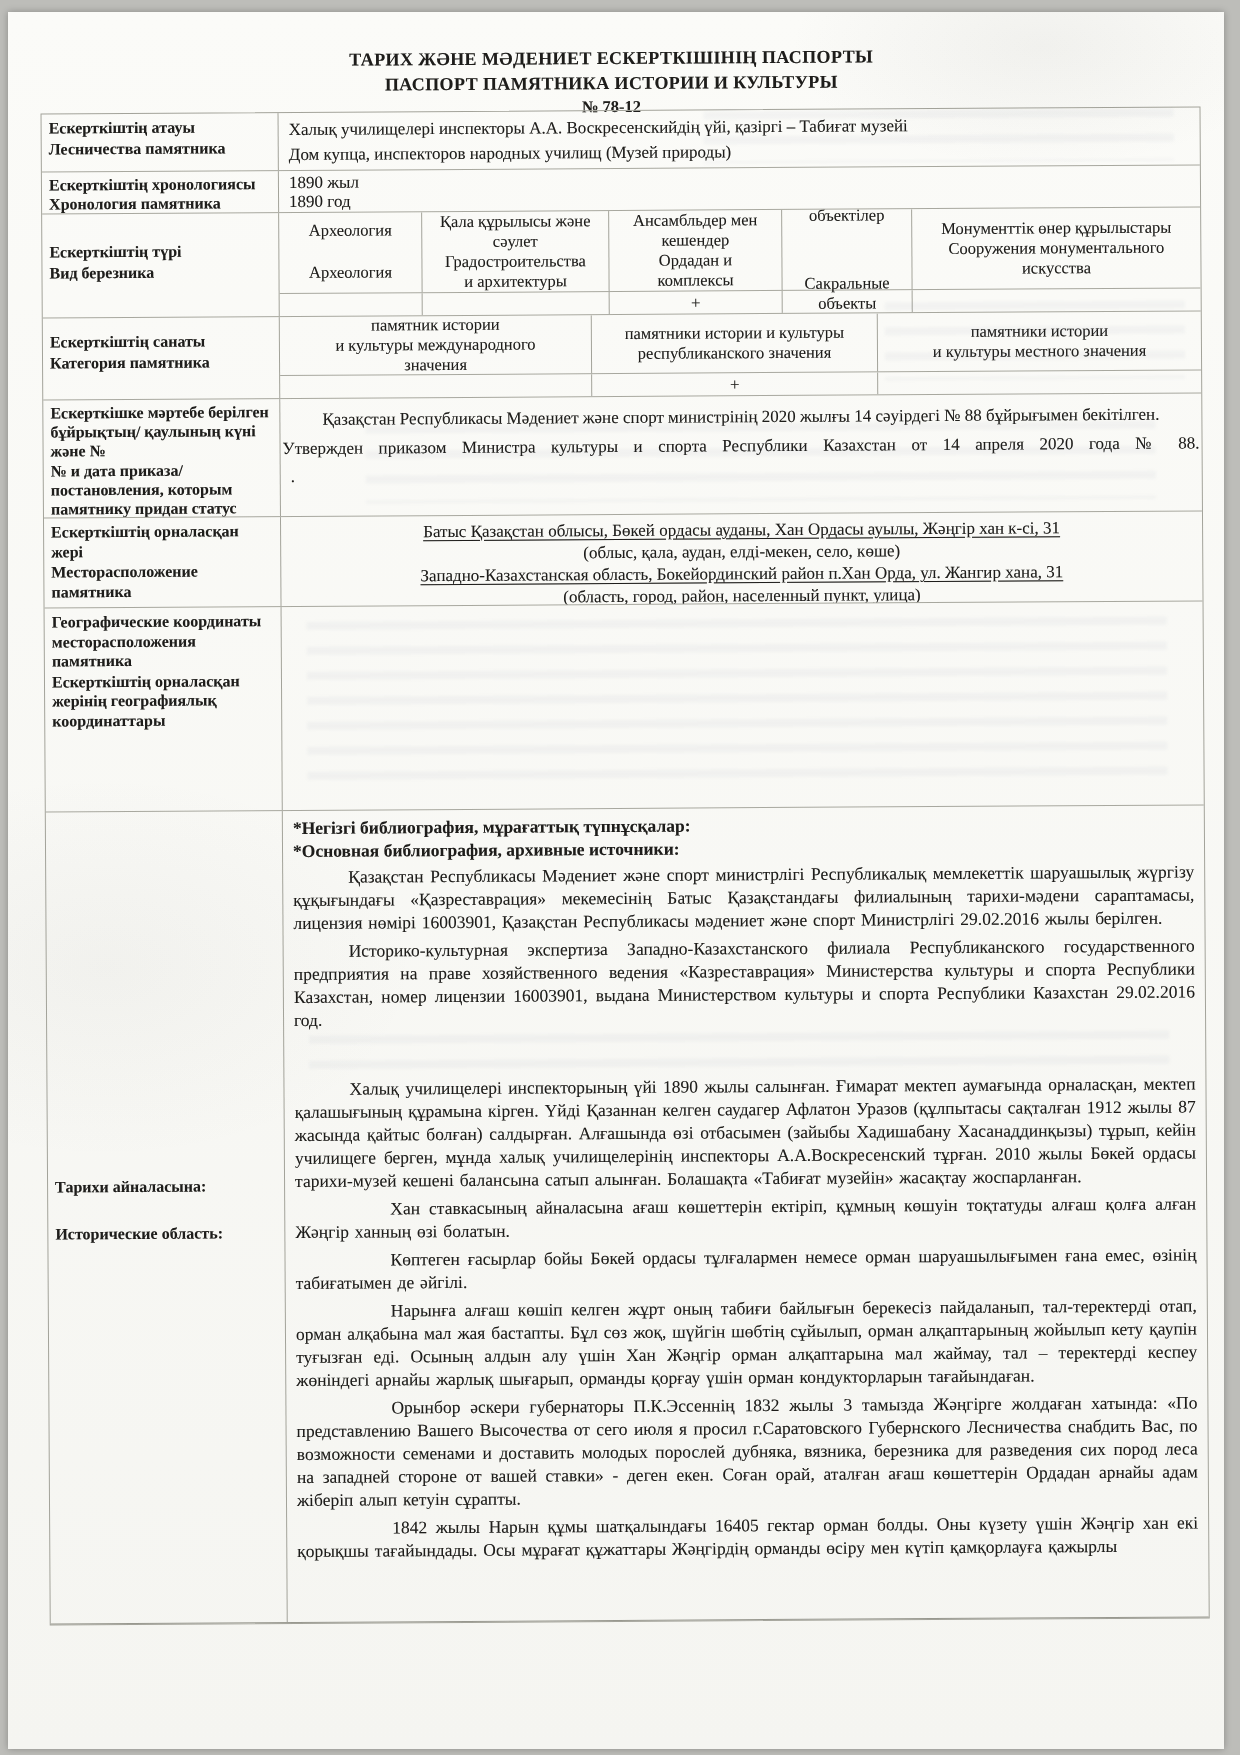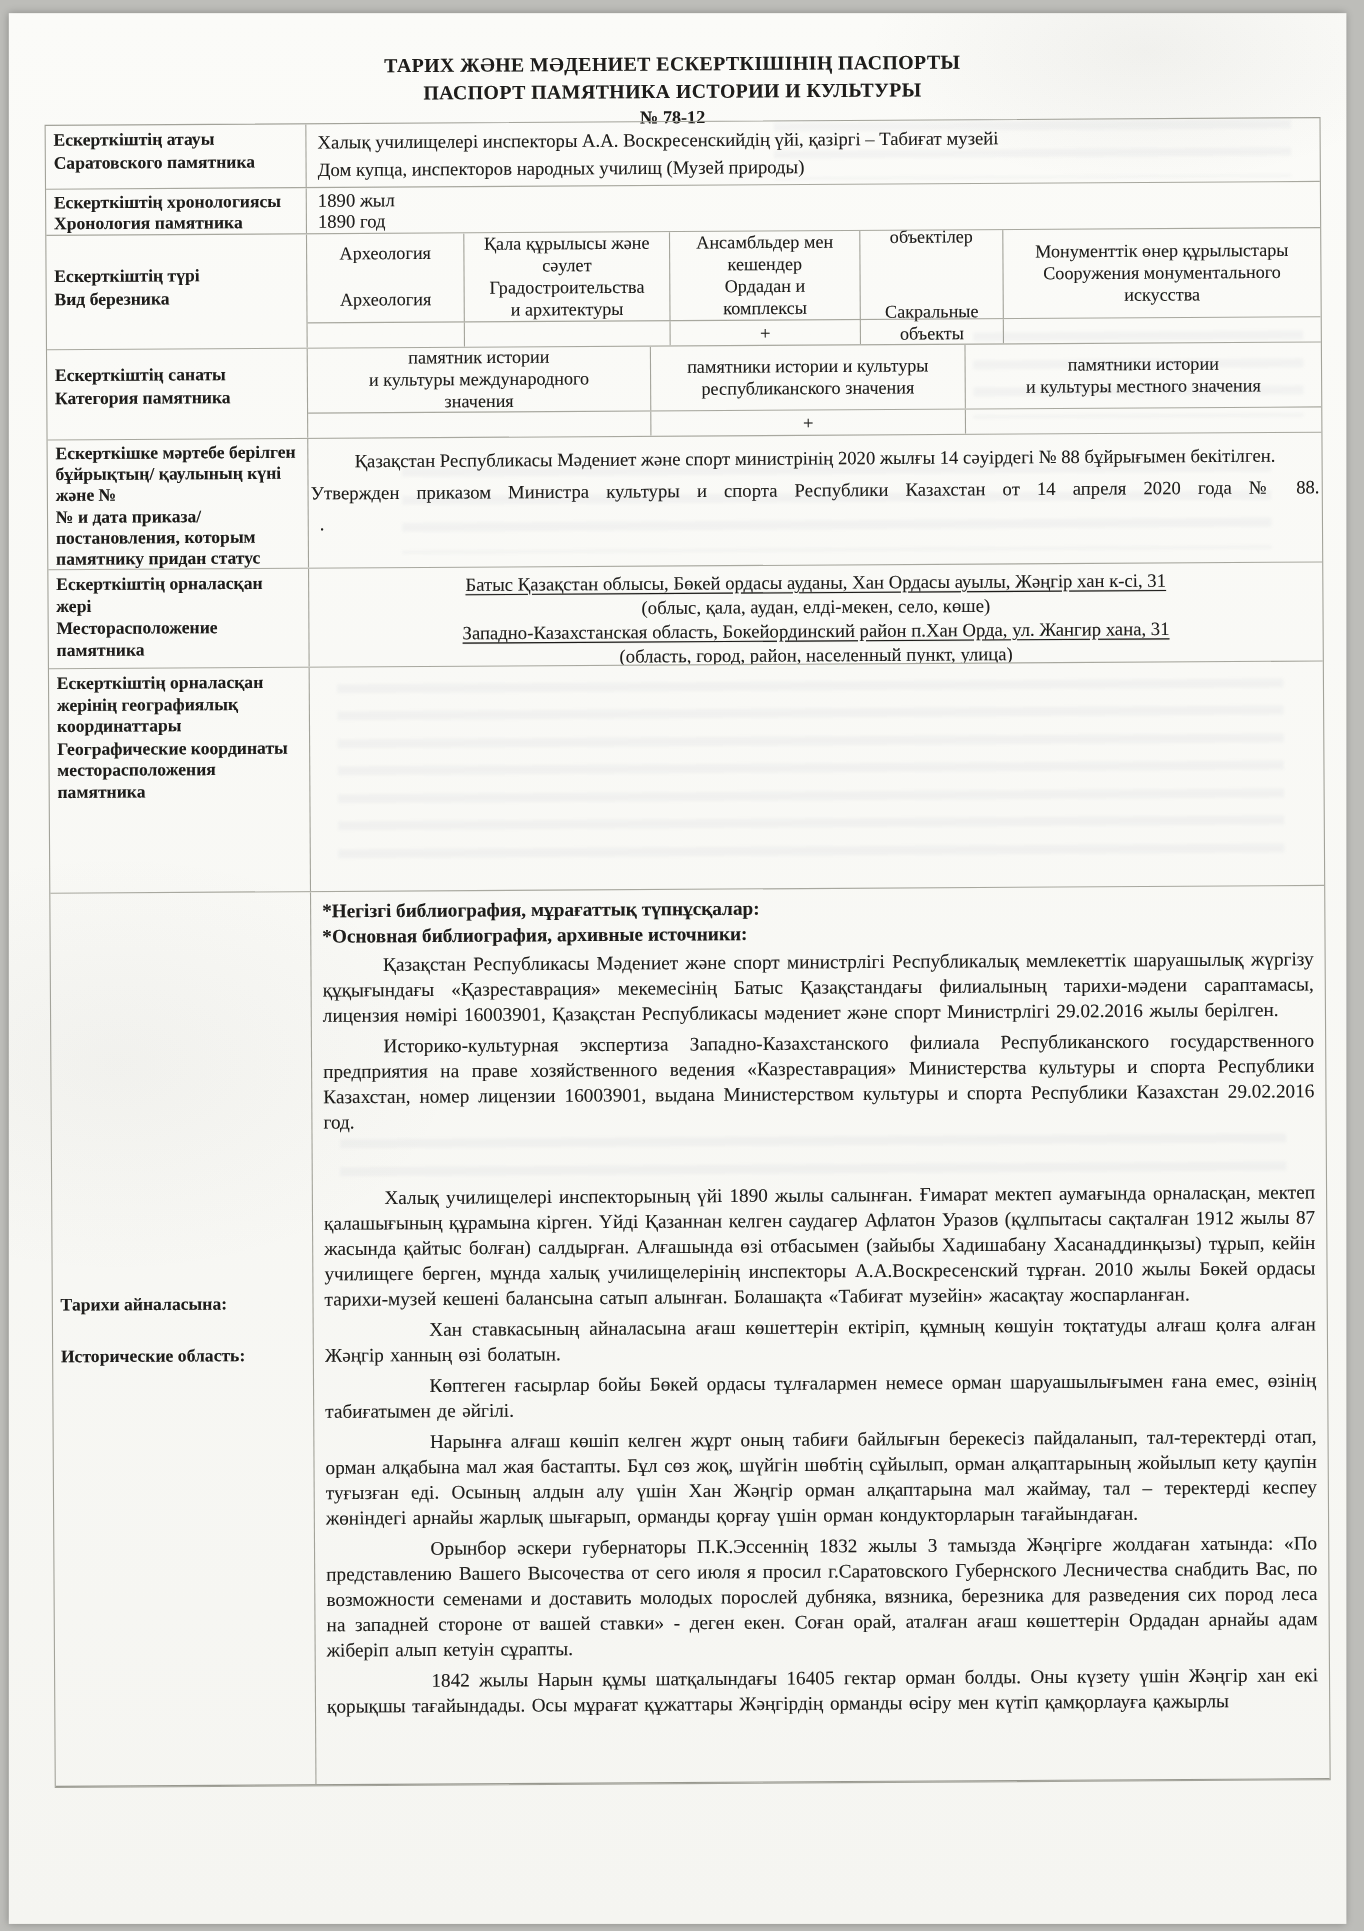--- a/index.html
+++ b/index.html
@@ -112,21 +112,21 @@
       <div class="t1">ТАРИХ ЖӘНЕ МӘДЕНИЕТ ЕСКЕРТКІШІНІҢ ПАСПОРТЫ</div>
       <div class="t1">ПАСПОРТ ПАМЯТНИКА ИСТОРИИ И КУЛЬТУРЫ</div>
       <div class="t2">№ 78-12</div>
     </div>
 
     <div class="tbl">
 
       <div class="row" style="height:58px">
         <div class="lbl">
           <div>Ескерткіштің атауы</div>
-          <div>Саратовского памятника</div>
+          <div>Лесничества памятника</div>
         </div>
         <div class="val pad">
           <div class="vline">Халық училищелері инспекторы А.А. Воскресенскийдің үйі, қазіргі – Табиғат музейі</div>
           <div class="vline">Дом купца, инспекторов народных училищ (Музей природы)</div>
         </div>
       </div>
 
       <div class="row" style="height:42px">
         <div class="lbl" style="line-height:18px">
           <div>Ескерткіштің хронологиясы</div>
@@ -232,22 +232,22 @@
         <div class="val loc">
           <div class="u">Батыс Қазақстан облысы, Бөкей ордасы ауданы, Хан Ордасы ауылы, Жәңгір хан к-сі, 31</div>
           <div>(облыс, қала, аудан, елді-мекен, село, көше)</div>
           <div class="u">Западно-Казахстанская область, Бокейординский район п.Хан Орда, ул. Жангир хана, 31</div>
           <div>(область, город, район, населенный пункт, улица)</div>
         </div>
       </div>
 
       <div class="row" style="height:204px">
         <div class="lbl">
+          <div>Географические координаты месторасположения памятника</div>
           <div>Ескерткіштің орналасқан жерінің географиялық координаттары</div>
-          <div>Географические координаты месторасположения памятника</div>
         </div>
         <div class="val pad"></div>
       </div>
 
       <div class="row" style="height:812px">
         <div class="lbl lbl-hist">
           <div class="hkk">Тарихи айналасына:</div>
           <div>Исторические область:</div>
         </div>
         <div class="val hist-val">

